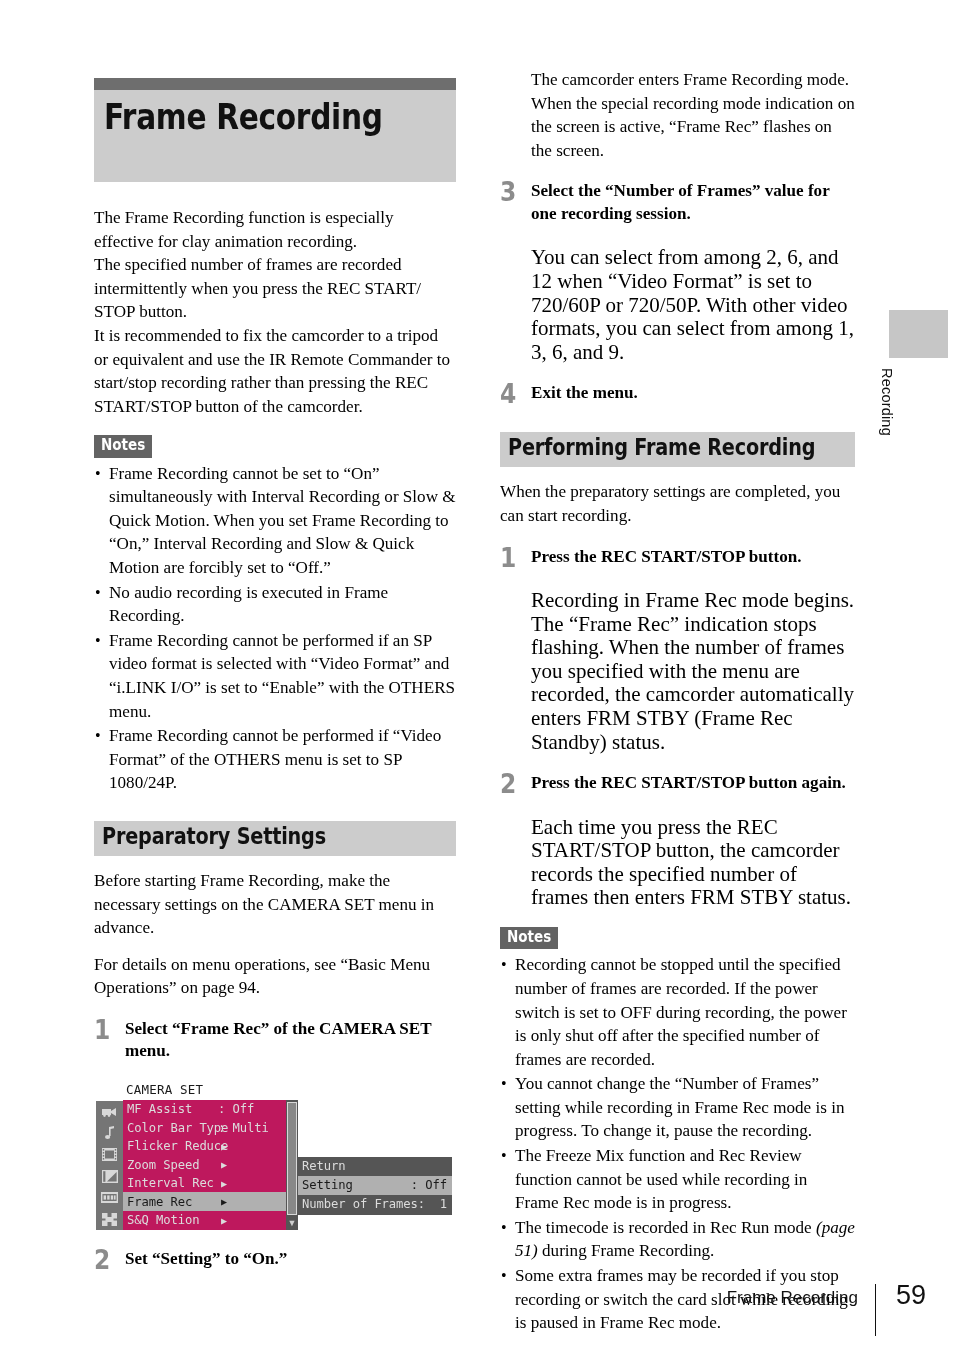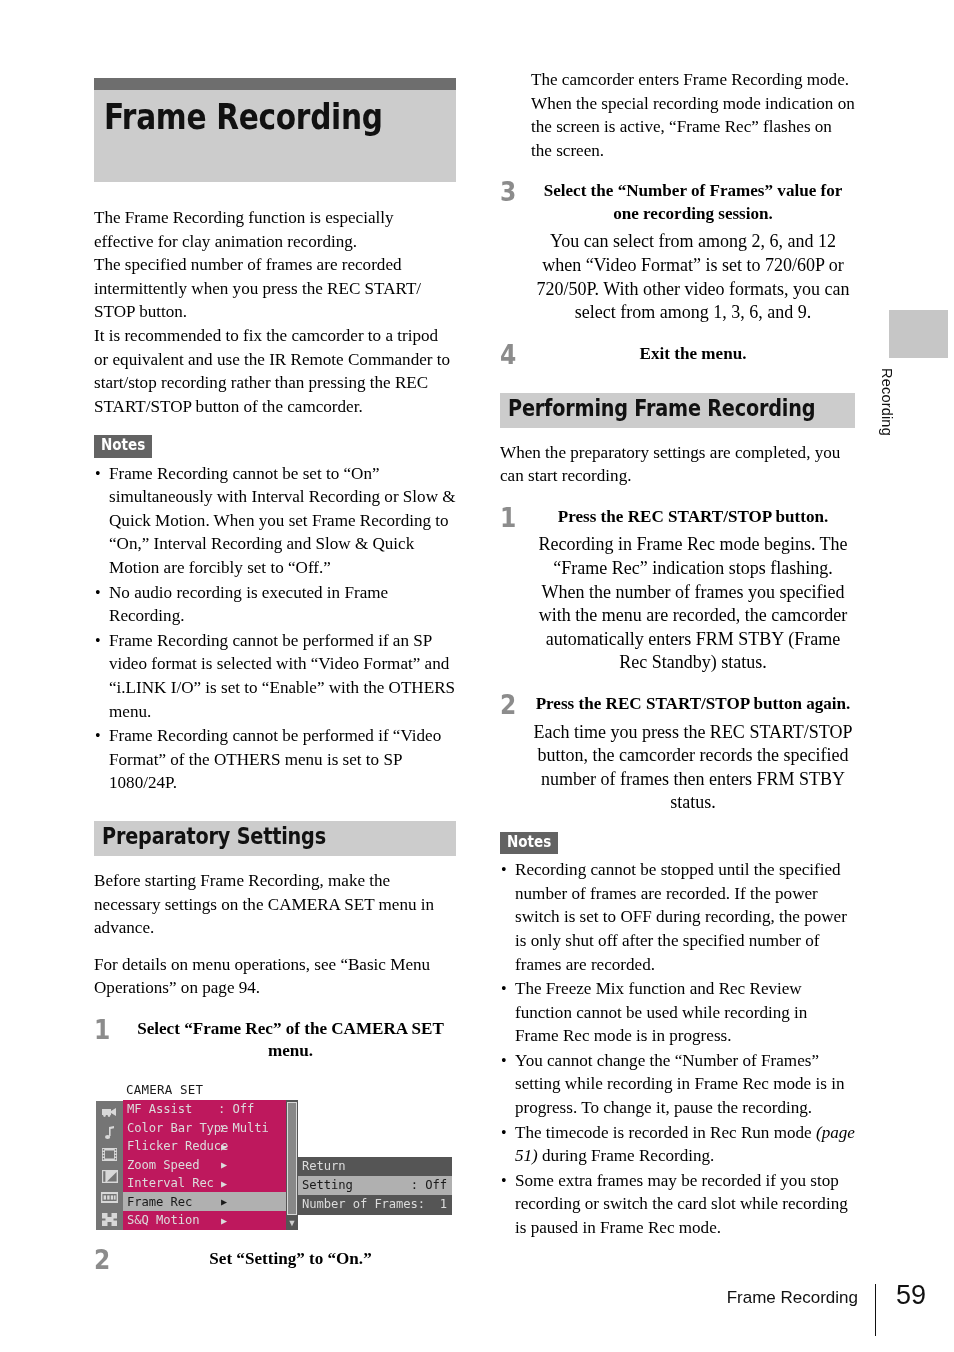--- a/index.html
+++ b/index.html
@@ -100,30 +100,30 @@
   .step-num {
     font-family:"DejaVu Sans Condensed","Liberation Sans Narrow","Liberation Sans",sans-serif;
     font-weight:700;
     font-size:26px;
     color:#8c8c8c;
     width:31px;
     flex:0 0 31px;
     line-height:23px;
     padding-top:1px;
   }
-  .step-body { flex:1 1 auto;text-align:center; }
+  .step-body { flex:1 1 auto; }
   .step-title {
     font-weight:700;
     font-size:17.1px;
     line-height:22.5px;
   }
   .step-desc {
-    font-size:18px;
+    font-size:21px;
     line-height:23.6px;
-    margin-top:5px;
+    margin-top:21px;
   }
 
   
   .menu-shot {
     position:relative;
     width:358px; height:151px;
     margin-top:16px;
     background:#ffffff;
   }
   .menu-frame {
@@ -460,22 +460,22 @@
       <div class="step-num">2</div>
       <div class="step-body">
         <div class="step-title">Press the REC START/STOP button again.</div>
         <div class="step-desc">Each time you press the REC START/STOP button, the camcorder records the specified number of frames then enters FRM STBY status.</div>
       </div>
     </div>
 
     <div class="notes-label">Notes</div>
     <ul class="bullets">
       <li>Recording cannot be stopped until the specified number of frames are recorded. If the power switch is set to OFF during recording, the power is only shut off after the specified number of frames are recorded.</li>
+      <li>You cannot change the “Number of Frames” setting while recording in Frame Rec mode is in progress. To change it, pause the recording.</li>
       <li>The Freeze Mix function and Rec Review function cannot be used while recording in Frame Rec mode is in progress.</li>
-      <li>You cannot change the “Number of Frames” setting while recording in Frame Rec mode is in progress. To change it, pause the recording.</li>
       <li>The timecode is recorded in Rec Run mode <em>(page 51)</em> during Frame Recording.</li>
       <li>Some extra frames may be recorded if you stop recording or switch the card slot while recording is paused in Frame Rec mode.</li>
     </ul>
 
   </div>
 
   <div class="side-tab"></div>
   <div class="side-tab-label">Recording</div>
 
   <div class="footer">

